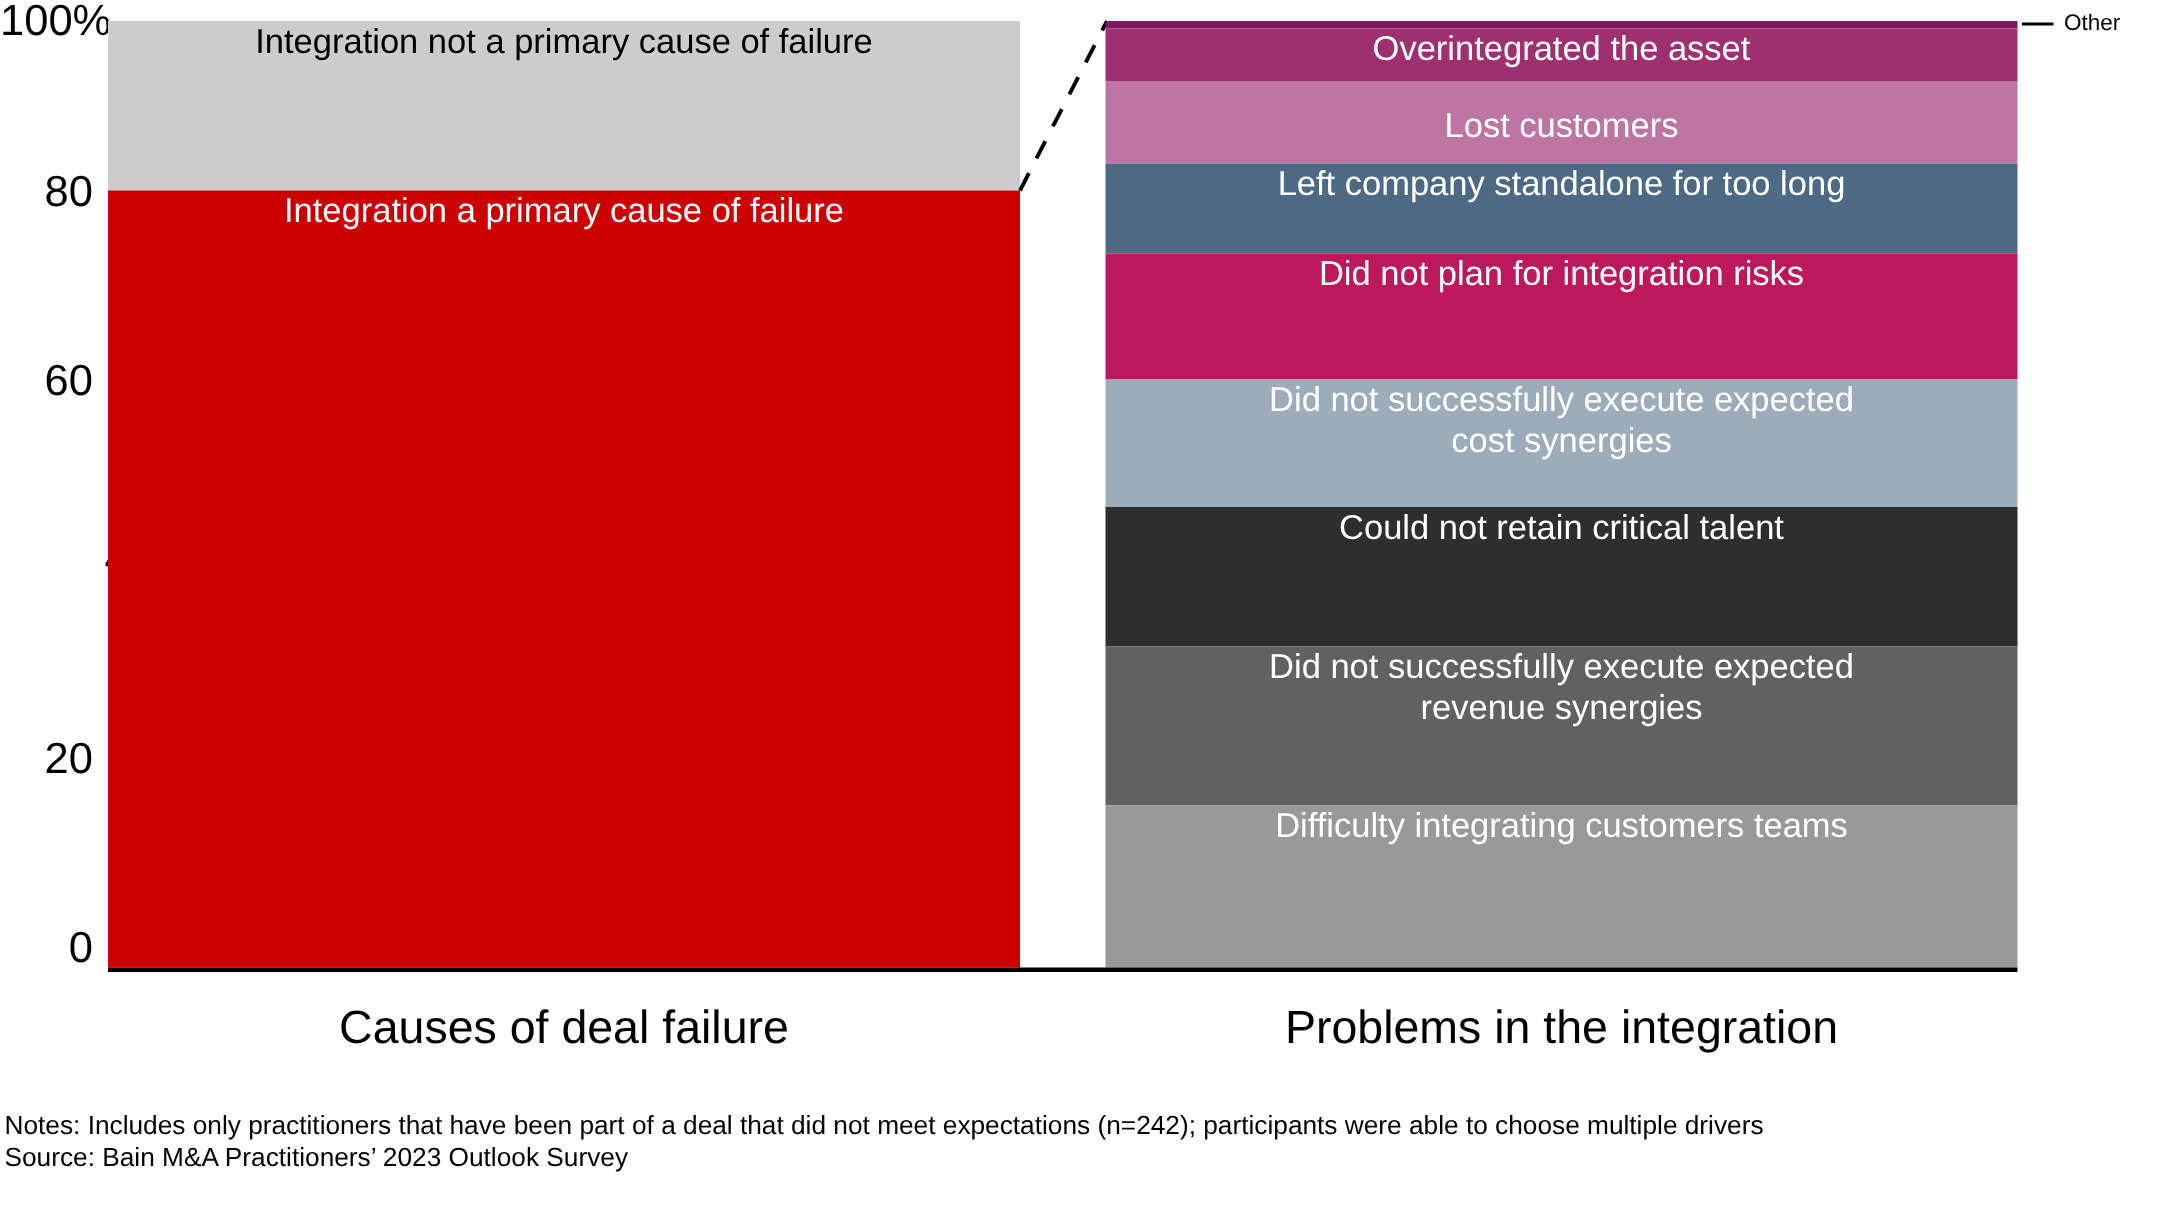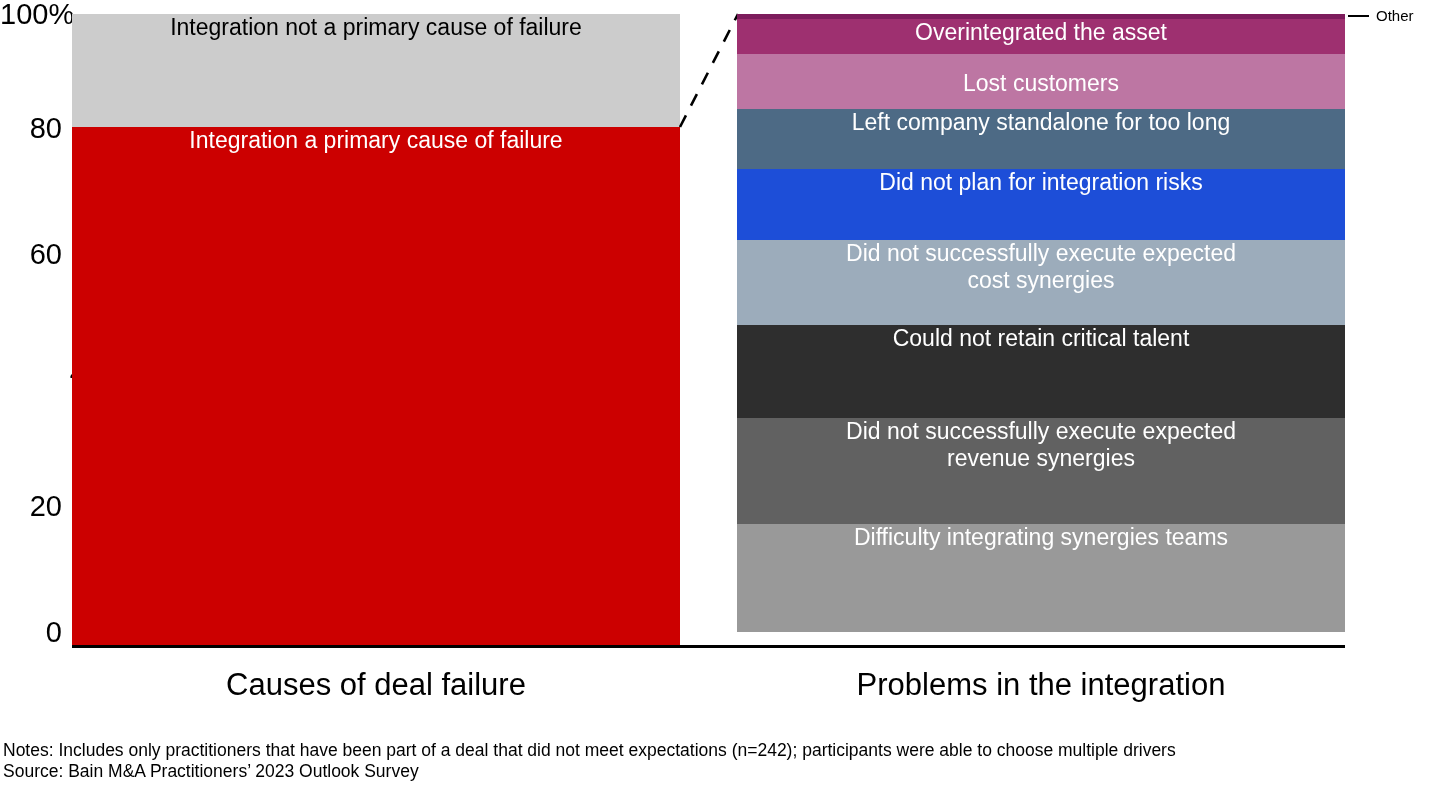--- a/index.html
+++ b/index.html
@@ -174,40 +174,40 @@
     </div>
 
     <div class="seg" style="height:55px;background:#bd76a3;">
       <span class="seg-label" style="color:#ffffff;margin-top:16px;">Lost customers</span>
     </div>
 
     <div class="seg" style="height:60px;background:#4d6a85;">
       <span class="seg-label" style="color:#ffffff;">Left company standalone for too long</span>
     </div>
 
-    <div class="seg" style="height:71px;background:#1d4ed8;">
+    <div class="seg" style="height:84px;background:#be185d;">
       <span class="seg-label" style="color:#ffffff;">Did not plan for integration risks</span>
     </div>
 
     <div class="seg" style="height:85px;background:#9cacbb;">
       <span class="seg-label" style="color:#ffffff;">Did not successfully execute expected
 cost synergies</span>
     </div>
 
     <div class="seg" style="height:93px;background:#2e2e2e;">
       <span class="seg-label" style="color:#ffffff;">Could not retain critical talent</span>
     </div>
 
     <div class="seg" style="height:106px;background:#616161;">
       <span class="seg-label" style="color:#ffffff;">Did not successfully execute expected
 revenue synergies</span>
     </div>
 
     <div class="seg" style="height:108px;background:#999999;">
-      <span class="seg-label" style="color:#ffffff;">Difficulty integrating synergies teams</span>
+      <span class="seg-label" style="color:#ffffff;">Difficulty integrating customers teams</span>
     </div>
   </div>
 
   <div id="other-callout">
     <div id="other-leader"></div>
     <div id="other-label">Other</div>
   </div>
 
   <div id="baseline"></div>
 

